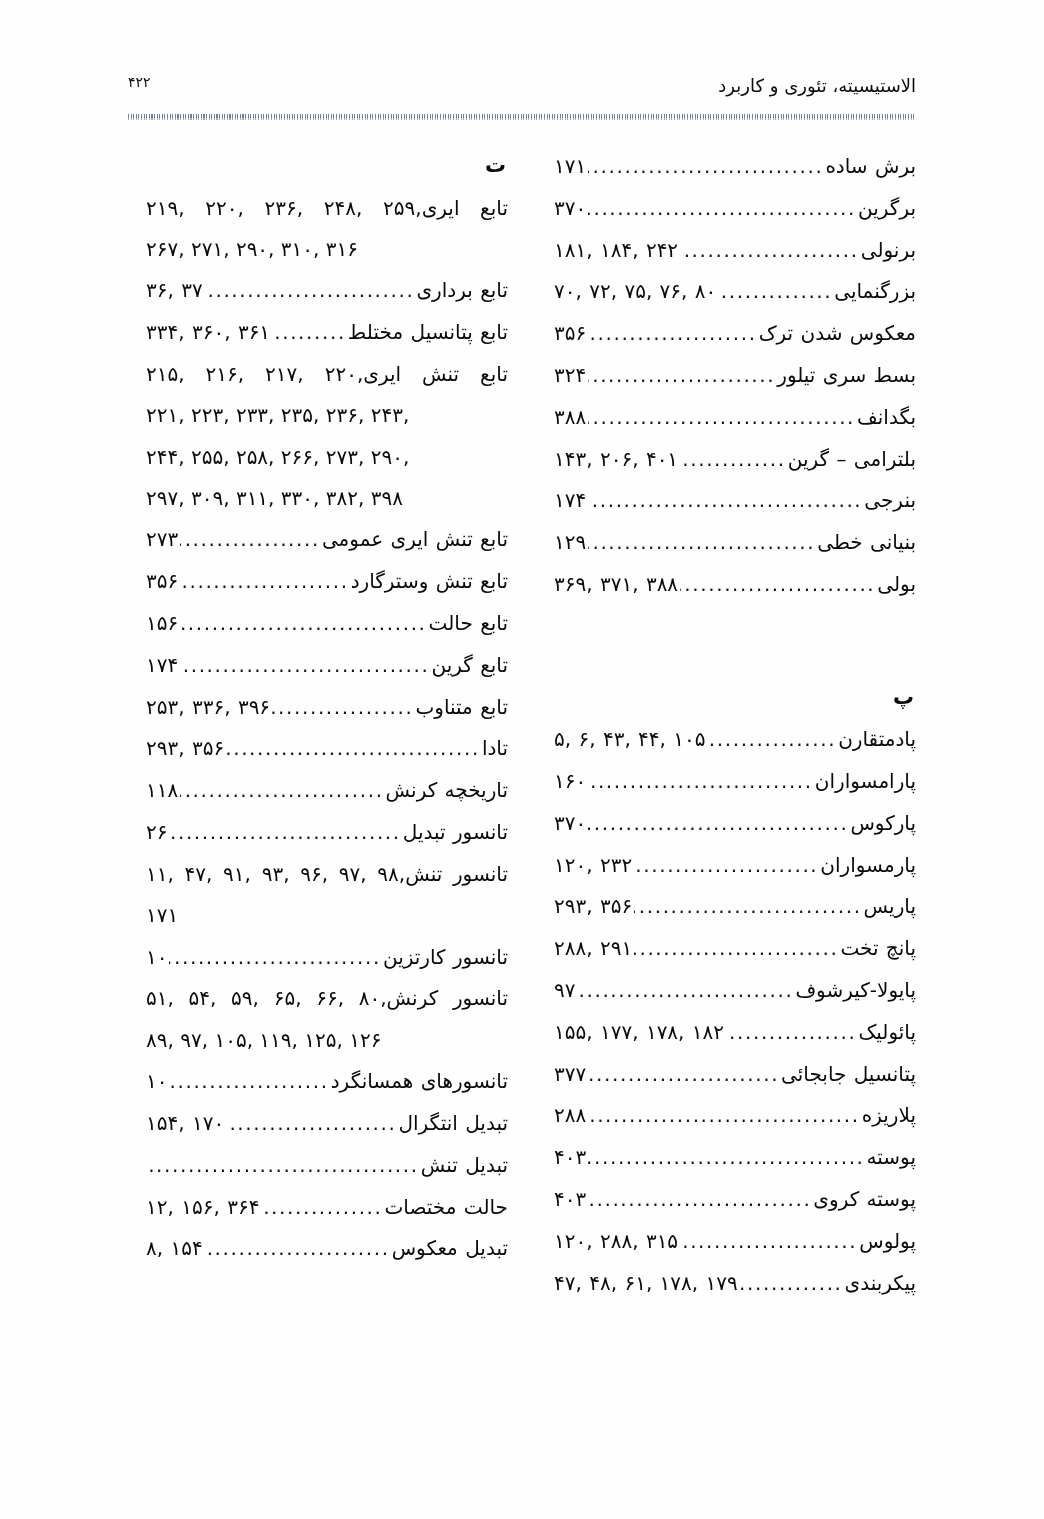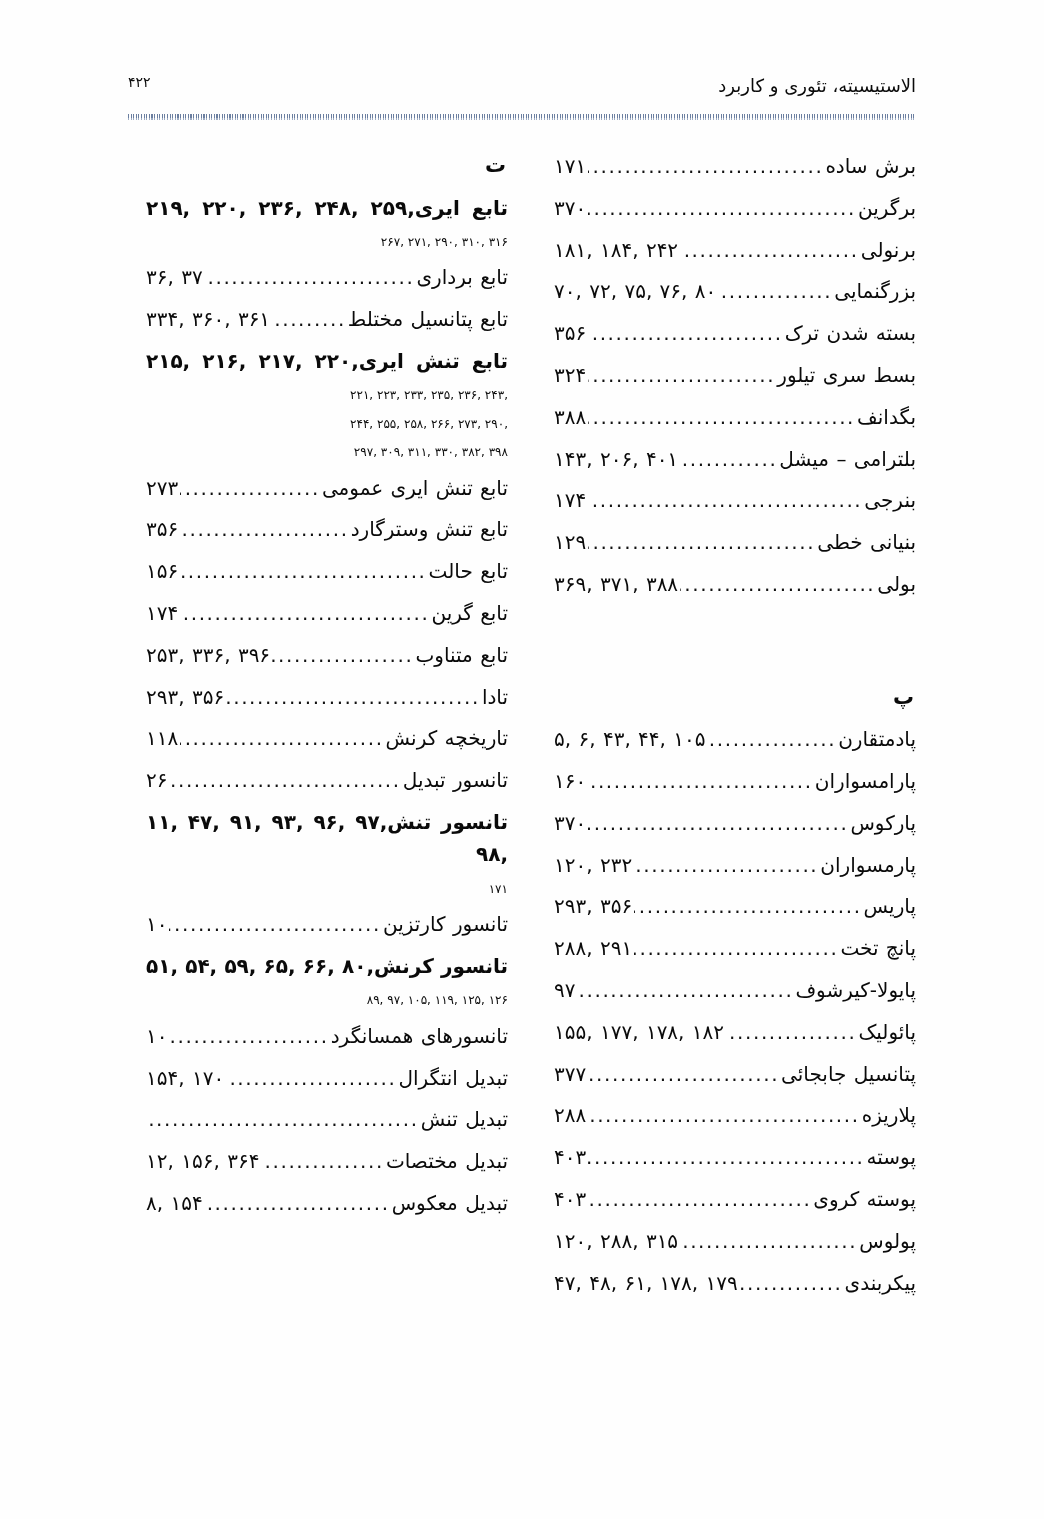--- a/index.html
+++ b/index.html
@@ -149,36 +149,35 @@
   }
 
   
   .entry-wrap {
     font-size: 20px;
     line-height: 1.62;
     margin-bottom: 9px;
     text-align: justify;
     text-align-last: justify;
     direction: rtl;
-    font-weight: bold;
   }
   .entry-wrap .pages-inline {
     direction: ltr;
     unicode-bidi: embed;
     display: inline;
   }
   .entry-wrap .lbl {
     display: inline;
   }
 
   .cont-line {
-    font-size: 12px;
+    font-size: 20px;
     line-height: 1.62;
     margin-bottom: 9px;
-    text-align: right;
+    text-align: left;
     direction: ltr;
     unicode-bidi: embed;
   }
 </style>
 </head>
 <body>
 
 <div class="page">
 
   <div class="running-head">
@@ -217,42 +216,42 @@
           </div>
           <div class="entry">
             <div class="entry-row">
               <span class="entry-label">بزرگنمایی</span>
               <span class="leader"></span>
               <span class="entry-pages">۷۰, ۷۲, ۷۵, ۷۶, ۸۰</span>
             </div>
           </div>
           <div class="entry">
             <div class="entry-row">
-              <span class="entry-label">بسته شدن ترک</span>
+              <span class="entry-label">معکوس شدن ترک</span>
               <span class="leader"></span>
               <span class="entry-pages">۳۵۶</span>
             </div>
           </div>
           <div class="entry">
             <div class="entry-row">
               <span class="entry-label">بسط سری تیلور</span>
               <span class="leader"></span>
               <span class="entry-pages">۳۲۴</span>
             </div>
           </div>
           <div class="entry">
             <div class="entry-row">
               <span class="entry-label">بگدانف</span>
               <span class="leader"></span>
               <span class="entry-pages">۳۸۸</span>
             </div>
           </div>
           <div class="entry">
             <div class="entry-row">
-              <span class="entry-label">بلترامی – میشل</span>
+              <span class="entry-label">بلترامی – گرین</span>
               <span class="leader"></span>
               <span class="entry-pages">۱۴۳, ۲۰۶, ۴۰۱</span>
             </div>
           </div>
           <div class="entry">
             <div class="entry-row">
               <span class="entry-label">بنرجی</span>
               <span class="leader"></span>
               <span class="entry-pages">۱۷۴</span>
             </div>
@@ -481,21 +480,21 @@
             </div>
           </div>
           <div class="entry">
             <div class="entry-row">
               <span class="entry-label">تبدیل تنش</span>
               <span class="leader"></span>
             </div>
           </div>
           <div class="entry">
             <div class="entry-row">
-              <span class="entry-label">تبدیل مختصات</span>
+              <span class="entry-label">حالت مختصات</span>
               <span class="leader"></span>
               <span class="entry-pages">۱۲, ۱۵۶, ۳۶۴</span>
             </div>
           </div>
           <div class="entry">
             <div class="entry-row">
               <span class="entry-label">تبدیل معکوس</span>
               <span class="leader"></span>
               <span class="entry-pages">۸, ۱۵۴</span>
             </div>

